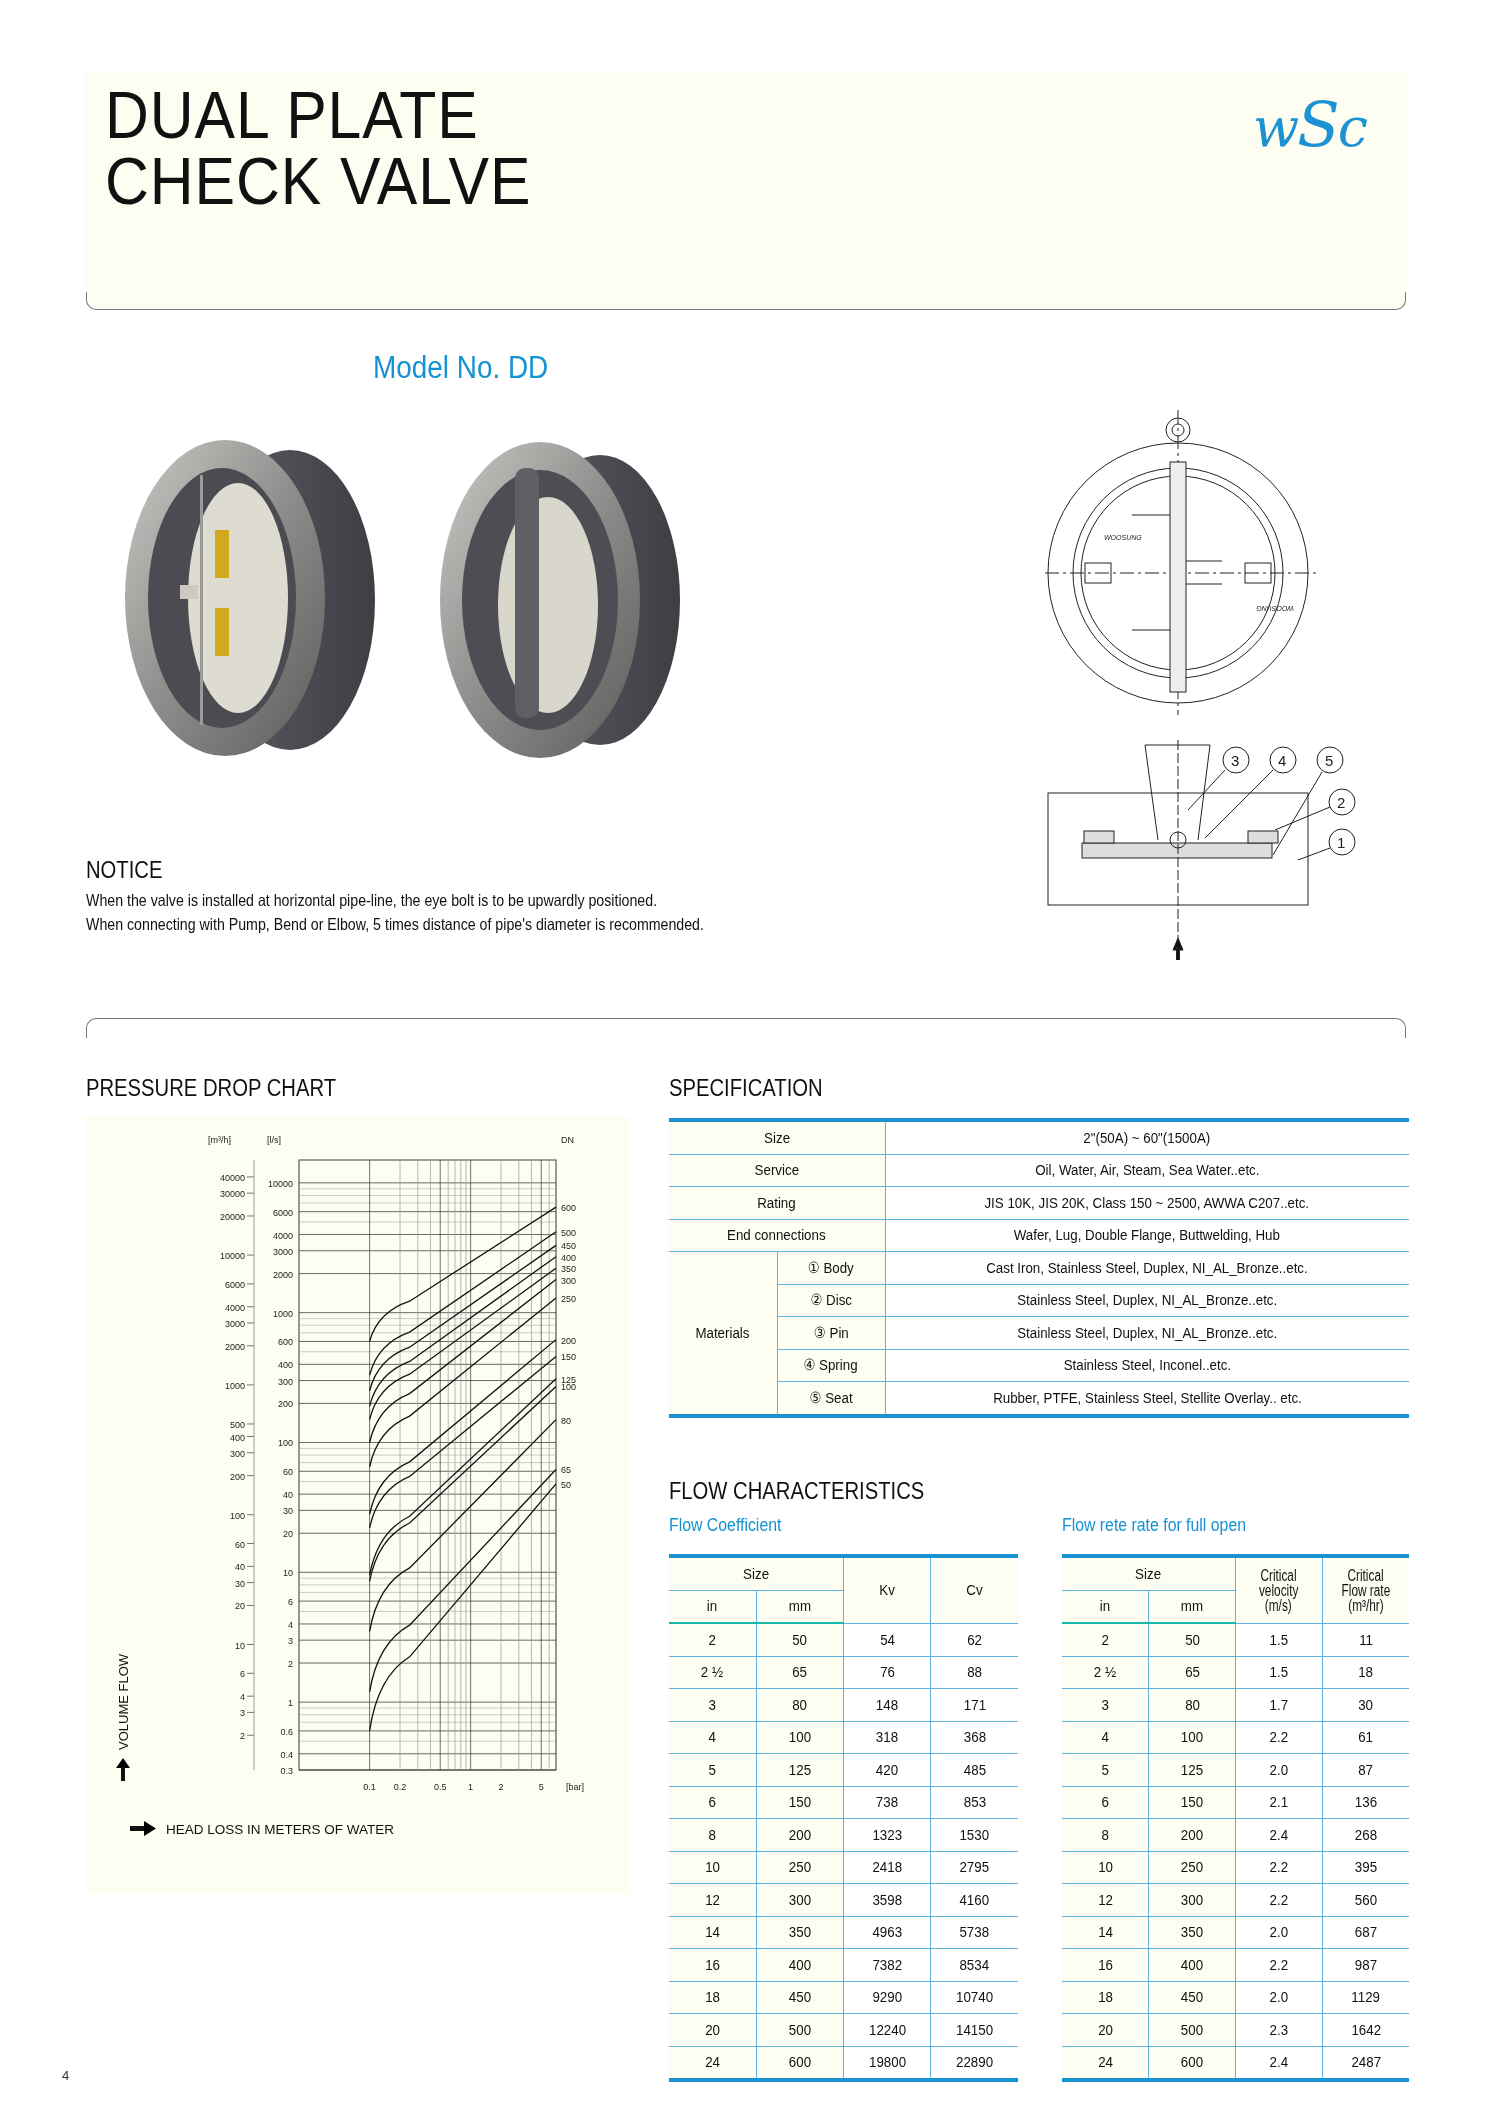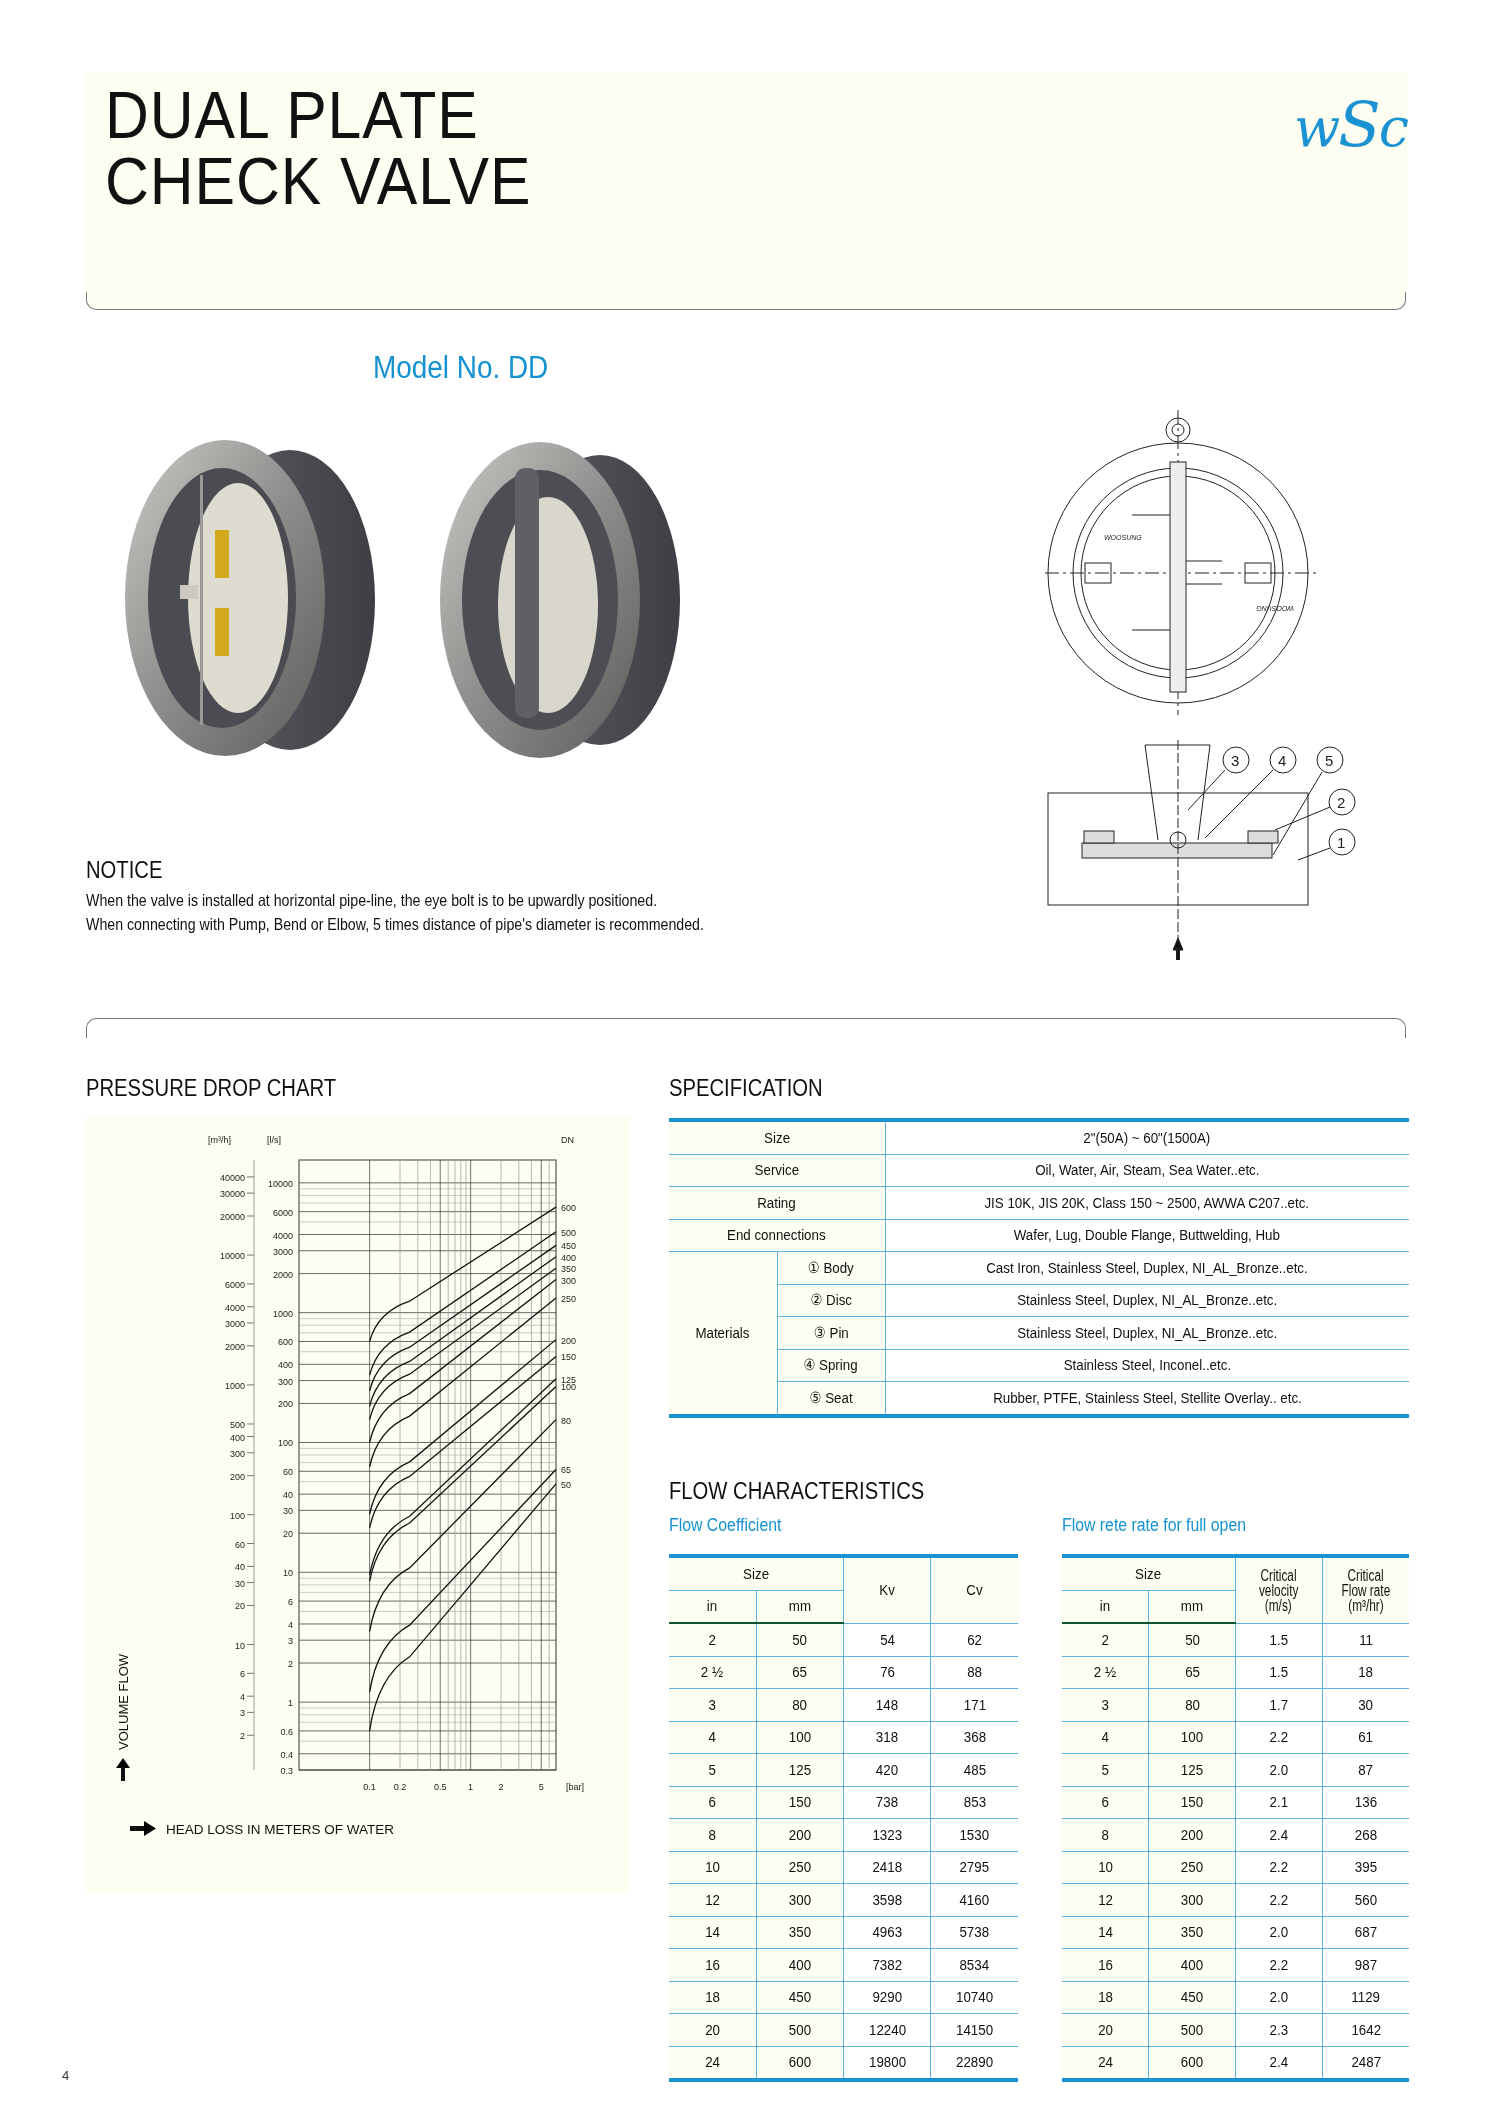--- a/index.html
+++ b/index.html
@@ -2,21 +2,21 @@
 <html><head>
 <meta charset="utf-8">
 <style>
   html,body{margin:0;padding:0;background:#fff;}
   body{width:1500px;height:2122px;position:relative;font-family:"Liberation Sans",sans-serif;color:#111;overflow:hidden;}
   .abs{position:absolute;}
   
   .header-box{left:86px;top:72px;width:1320px;height:238px;background:#fefdf2;border-bottom:1px solid #777;border-left:1px solid #777;border-right:1px solid #777;border-radius:0 0 10px 10px;box-sizing:border-box;}
   .header-box .cover{position:absolute;left:-2px;right:-2px;top:0;height:220px;background:#fefdf2;}
   .title{left:105px;top:82px;font-family:"Liberation Sans",sans-serif;font-size:66px;line-height:66px;font-weight:400;letter-spacing:1px;transform:scaleX(0.92);transform-origin:left top;color:#111;}
-  .logo{left:1294px;top:88px;font-family:"DejaVu Serif",serif;font-style:italic;color:#1b93d2;font-size:54px;letter-spacing:-2px;}
+  .logo{left:1253px;top:88px;font-family:"DejaVu Serif",serif;font-style:italic;color:#1b93d2;font-size:54px;letter-spacing:-2px;}
   .logo .big{font-size:62px;}
   .model{left:373px;top:350px;color:#1592d1;font-size:31px;transform:scaleX(0.9);transform-origin:left top;}
   .notice-h{left:86px;top:857px;font-size:23px;transform:scaleX(0.88);transform-origin:left top;}
   .notice-p{left:86px;top:888px;font-size:16.5px;line-height:24px;transform:scaleX(0.86);transform-origin:left top;white-space:nowrap;}
   .divider{left:86px;top:1018px;width:1320px;height:20px;border-top:1px solid #777;border-left:1px solid #777;border-right:1px solid #777;border-radius:10px 10px 0 0;box-sizing:border-box;}
   .sec-h{font-size:23px;transform:scaleX(0.88);transform-origin:left top;white-space:nowrap;}
   .sub-h{font-size:18px;color:#1592d1;transform:scaleX(0.88);transform-origin:left top;white-space:nowrap;}
   
   .chart-bg{left:86px;top:1117px;width:544px;height:777px;background:#fefdf2;}
   .chart-bg svg{position:absolute;left:0;top:0;}
@@ -26,21 +26,21 @@
   table td span,table th span{display:inline-block;transform:scaleX(0.86);white-space:nowrap;}
   .spec{left:669px;top:1118px;width:740px;border-top:4px solid #1b93d2;border-bottom:4px solid #1b93d2;}
   .spec td{height:31.5px;}
   .spec tr td:first-child,.spec td.lbl{background:#fefdf2;}
   .spec td{border-left:none;border-right:none;}
   .spec td.vl{border-left:1px solid #5fb3e3;}
   .flow{top:1554px;border-top:4px solid #1b93d2;border-bottom:4px solid #1b93d2;}
   .flow td,.flow th{height:31.5px;border-left:1px solid #5fb3e3;border-right:1px solid #5fb3e3;}
   .flow tr td:first-child,.flow tr th:first-child{border-left:none;}
   .flow tr td:last-child,.flow tr th:last-child{border-right:none;}
-  .flow thead th{background:#fefdf2;border-bottom:2px solid #14532d;}
+  .flow thead th{background:#fefdf2;border-bottom:2px solid #14b8a6;}
   .flow thead tr:first-child th{border-bottom:1px solid #5fb3e3;}
   .flow thead th.rs{border-bottom:2px solid #1b93d2;}
   .flow td.in,.flow td.mm{background:#fefdf2;}
   .flow-cv{left:669px;width:349px;}
   .flow-fr{left:1062px;width:347px;}
   .hdr-multi{font-size:16px;line-height:15px;}
   .page-num{left:62px;top:2068px;font-size:13px;color:#333;}
   .img-area{position:absolute;}
 </style>
 </head>

